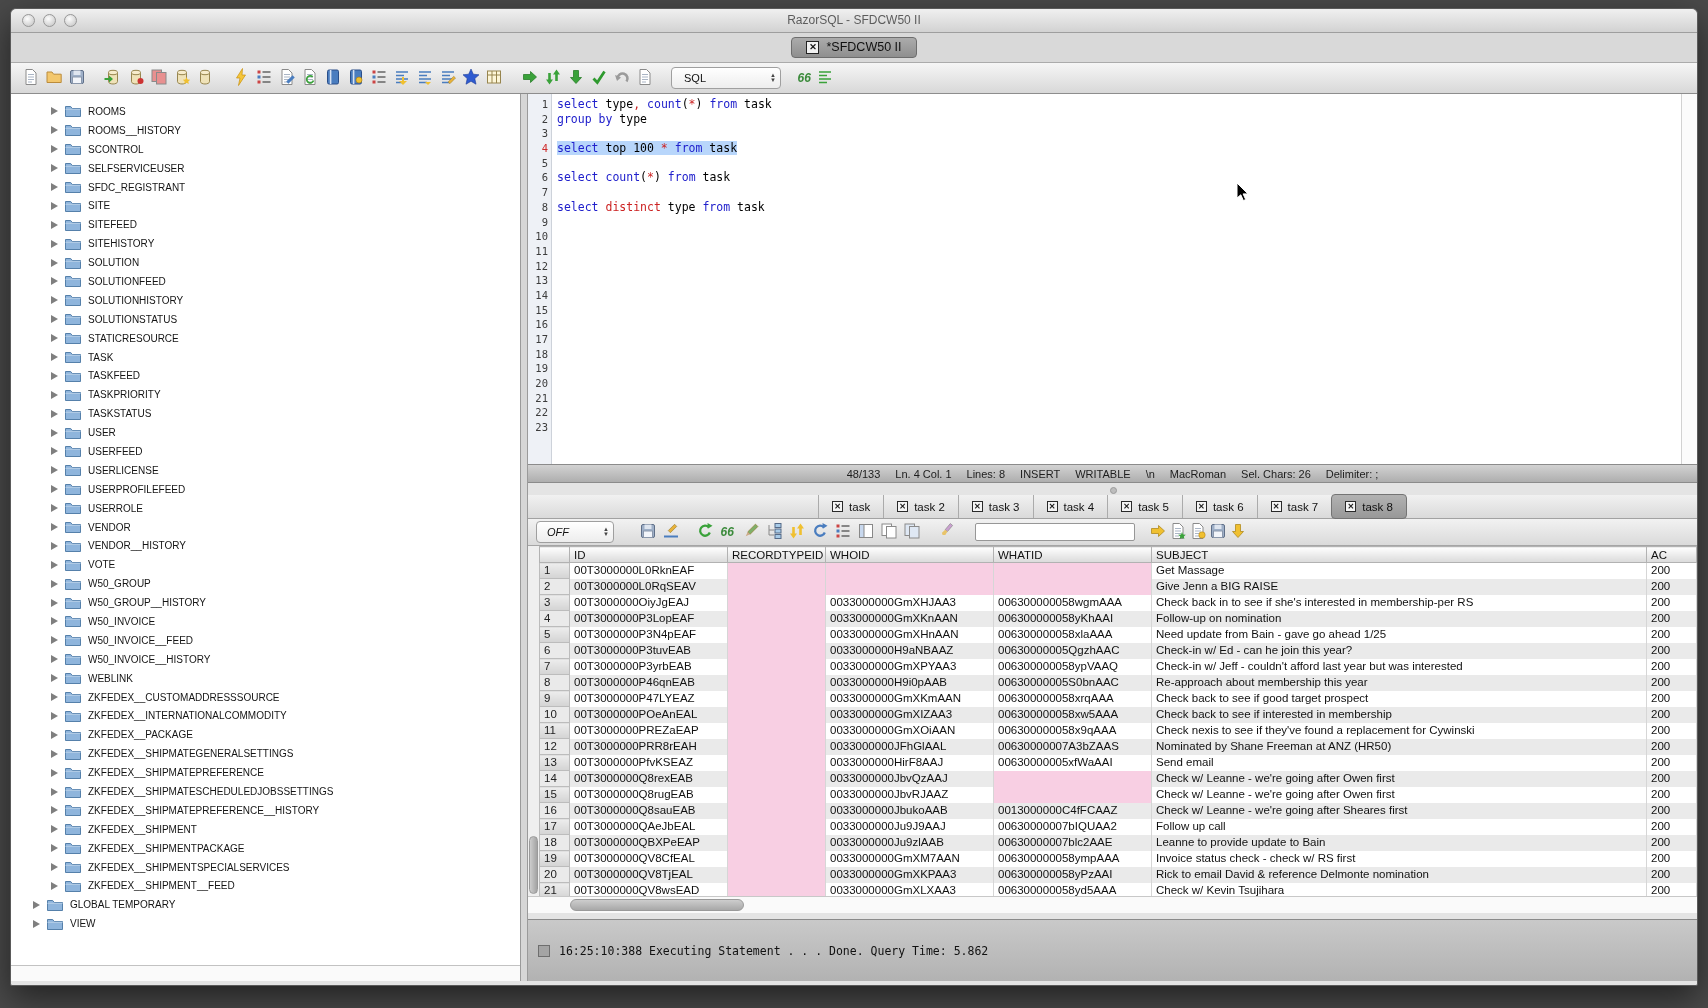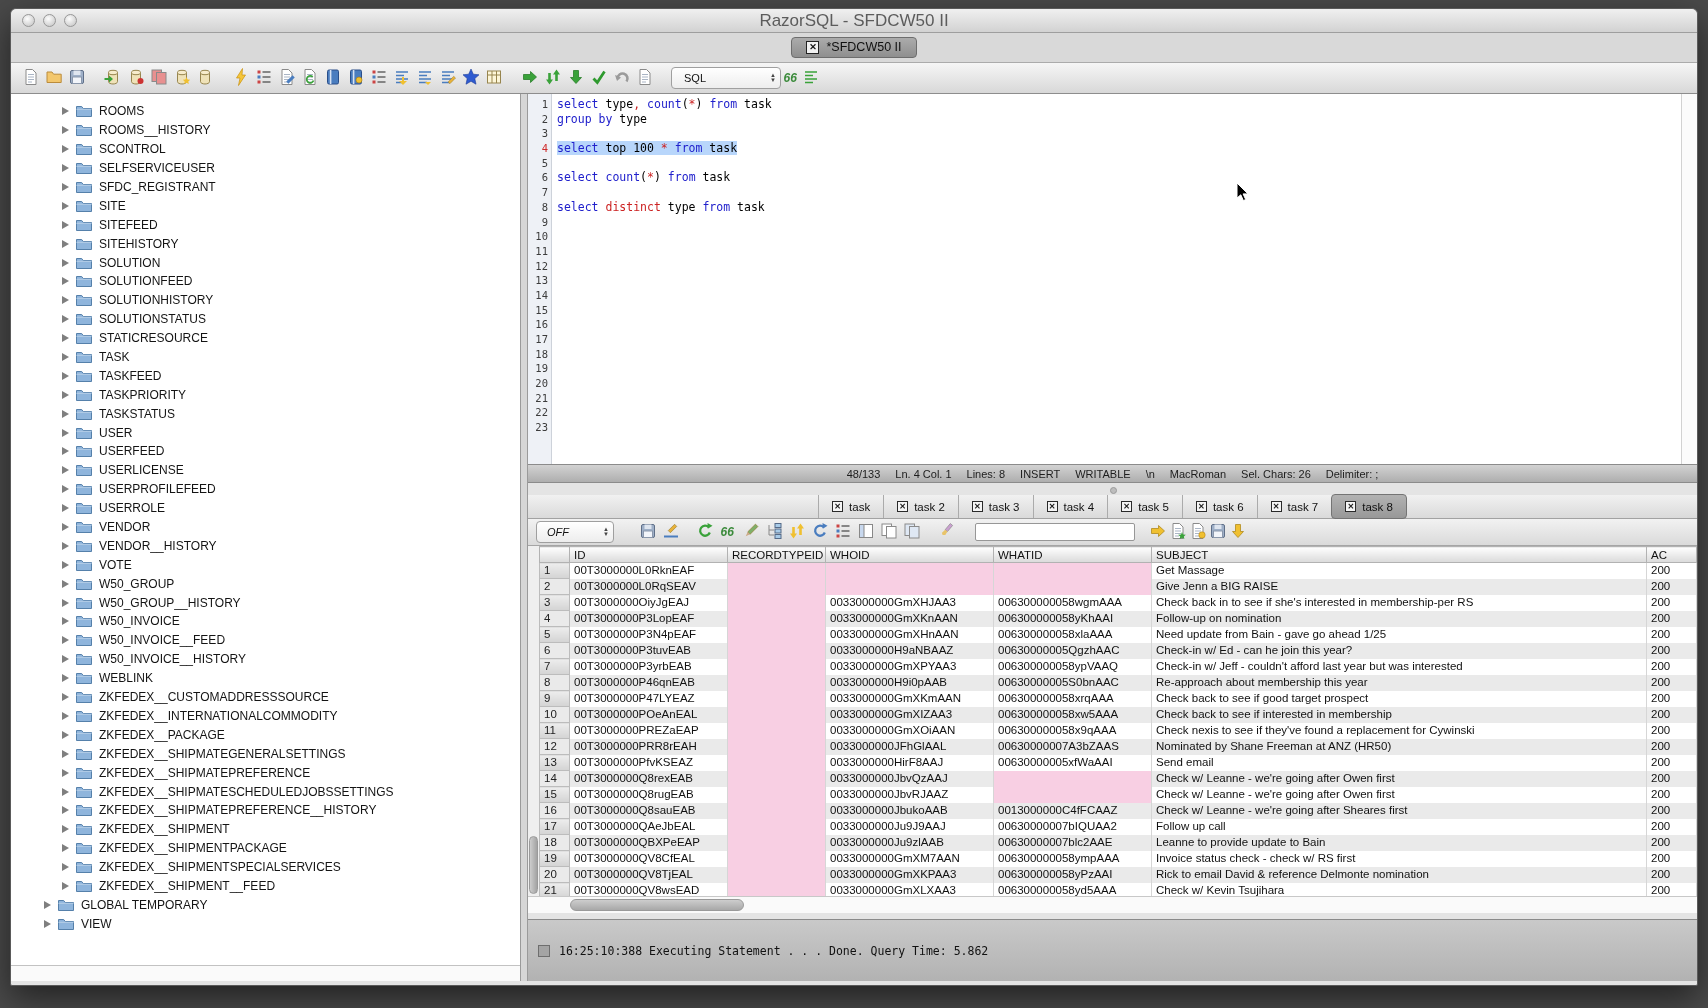--- a/index.html
+++ b/index.html
@@ -4,48 +4,48 @@
 <style>
   html,body{margin:0;padding:0;}
   body{width:1708px;height:1008px;background:#4a4a4a;overflow:hidden;position:relative;
        font-family:"Liberation Sans",sans-serif;-webkit-font-smoothing:antialiased;}
   .window{position:absolute;left:10px;top:8px;width:1688px;height:978px;background:#e4e4e4;
           border:1px solid #5a5a5a;border-radius:6px 6px 2px 2px;box-sizing:border-box;
           box-shadow:0 12px 34px rgba(0,0,0,.55);overflow:hidden;}
   
   .titlebar{height:23px;background:linear-gradient(#f0f0f0,#d2d2d2);border-bottom:1px solid #9e9e9e;
             border-radius:6px 6px 0 0;position:relative;text-align:center;line-height:23px;
-            font-size:17px;color:#5c5c5c;}
+            font-size:12px;color:#5c5c5c;}
   .lights{position:absolute;left:11px;top:5px;display:flex;gap:8px;}
   .light{width:13px;height:13px;border-radius:50%;background:radial-gradient(circle at 40% 35%,#fdfdfd,#c0c0c0);
          border:1px solid #979797;box-sizing:border-box;}
   
   .tabstrip{height:29px;background:#d9d9d9;border-bottom:1px solid #ababab;display:flex;
             justify-content:center;align-items:center;}
   .doc-tab{display:flex;align-items:center;gap:7px;background:linear-gradient(#ababab,#8f8f8f);
            border:1px solid #6d6d6d;border-radius:4px;padding:2px 14px 3px;font-size:12.5px;color:#101010;}
   .closebox{display:inline-block;width:13px;height:13px;border:1.5px solid #222;background:#f2f2f2;
             font-size:9px;line-height:11px;text-align:center;font-weight:bold;color:#111;box-sizing:border-box;}
   
   .toolbar{height:30px;background:linear-gradient(#f6f6f6,#d8d8d8);border-bottom:1px solid #8d8d8d;
            display:flex;align-items:center;padding:0 10px;}
   .tbgroup{display:inline-flex;align-items:center;gap:3px;margin-right:16px;}
   .icon{display:inline-flex;width:20px;height:20px;align-items:center;justify-content:center;}
   .select{height:20px;background:linear-gradient(#fff,#ededed);border:1px solid #9f9f9f;border-radius:4px;
           display:inline-flex;align-items:center;font-size:11px;color:#111;padding:0 4px 0 10px;
           box-shadow:inset 0 1px 0 #fff;}
   .select .sval{flex:1;}
   .stepper{display:inline-flex;flex-direction:column;line-height:5px;font-size:6px;color:#444;margin-left:8px;}
-  .tb-select{width:92px;padding-left:12px;}
+  .tb-select{width:92px;margin-right:14px;padding-left:12px;}
   
   .main{display:flex;height:887px;}
   .sidebar{width:510px;background:#fff;display:flex;flex-direction:column;box-sizing:border-box;
            border-right:1px solid #9a9a9a;}
   .tree{flex:1;overflow:hidden;padding-top:8px;}
-  .trow{height:18.9px;display:flex;align-items:center;font-size:12px;color:#141414;white-space:nowrap;margin-left:11px;}
+  .trow{height:18.9px;display:flex;align-items:center;font-size:10px;color:#141414;white-space:nowrap;}
   .trow.lvl1{padding-left:40px;}
   .trow.lvl0{padding-left:22px;}
   .tri{width:0;height:0;border-left:7px solid #7f7f7f;border-top:4.5px solid transparent;
        border-bottom:4.5px solid transparent;margin-right:7px;flex:0 0 auto;}
   .ficon{display:inline-flex;margin-right:7px;flex:0 0 auto;}
   .tree-hscroll{height:15px;border-top:1px solid #c2c2c2;background:#fafafa;}
   .divider{width:6px;background:#d6d6d6;border-right:1px solid #9a9a9a;}
   .right{flex:1;min-width:0;display:flex;flex-direction:column;background:#e4e4e4;}
   
   .editor{flex:1;display:flex;background:#fff;overflow:hidden;position:relative;}

